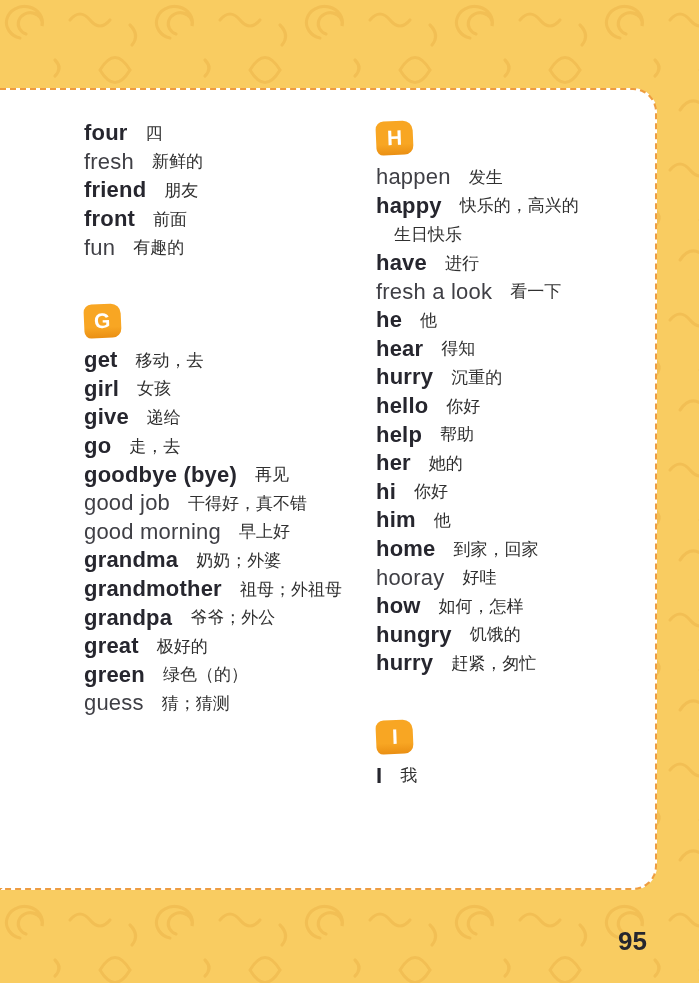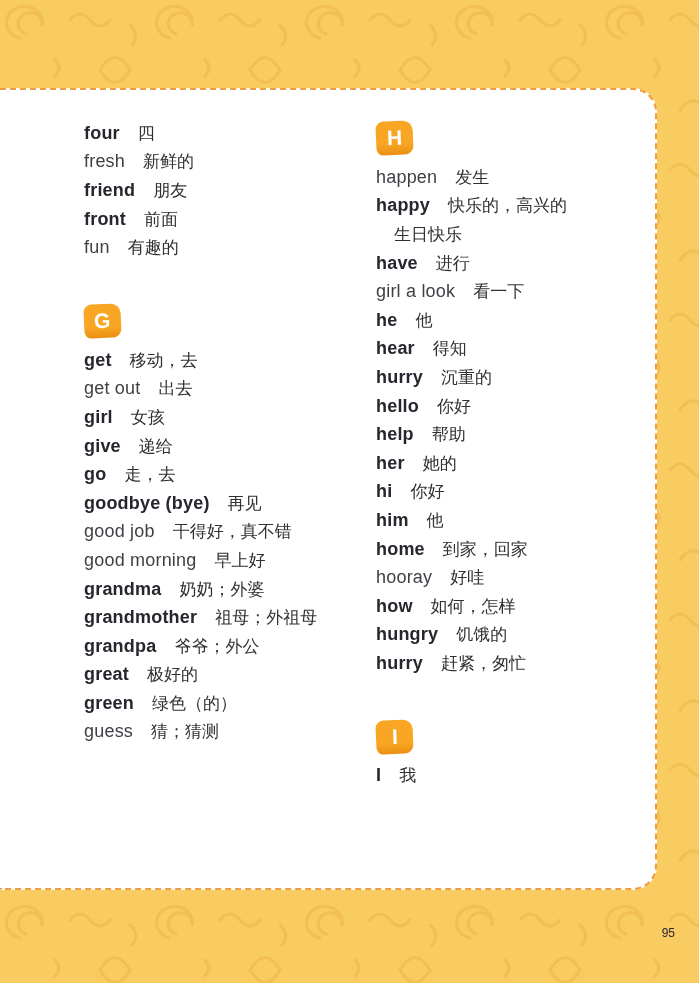--- a/index.html
+++ b/index.html
@@ -43,21 +43,21 @@
   }
   .col-left{left:84px;}
   .col-right{left:376px;}
   .entry{
     height:28.6px;
     display:flex;
     align-items:center;
     white-space:nowrap;
   }
   .word{
-    font-size:18px;
+    font-size:22px;
     font-weight:400;
     color:var(--word-reg);
     letter-spacing:0.2px;
   }
   .word.bold{
     font-weight:700;
     color:var(--word-bold);
   }
   .meaning{
     font-family:"DejaVu Serif","Liberation Serif",serif;
@@ -77,24 +77,24 @@
   }
   .section-badge:first-child{margin-top:2px;}
   .badge-letter{
     color:#ffffff;
     font-weight:700;
     font-size:21px;
     transform:rotate(0.5deg);
   }
   .page-number{
     position:absolute;
-    right:24px;
+    right:52px;
     top:926px;
-    font-size:12px;
-    font-weight:400;
+    font-size:26px;
+    font-weight:700;
     color:var(--pagenum);
     z-index:2;
   }
 </style>
 </head>
 <body>
 
 <div class="page">
 
   <svg class="bg-pattern" width="699" height="983" xmlns="http://www.w3.org/2000/svg">
@@ -147,24 +147,20 @@
 
   <div class="section-badge">
     <span class="badge-letter">G</span>
   </div>
 
   <div class="entry">
     <span class="word bold">get</span>
     <span class="meaning">移动，去</span>
   </div>
 
-  <div class="entry">
-    <span class="word">get out</span>
-    <span class="meaning">出去</span>
-  </div>
 
   <div class="entry">
     <span class="word bold">girl</span>
     <span class="meaning">女孩</span>
   </div>
 
   <div class="entry">
     <span class="word bold">give</span>
     <span class="meaning">递给</span>
   </div>
@@ -239,21 +235,21 @@
   <div class="entry">
     <span class="meaning">生日快乐</span>
   </div>
 
   <div class="entry">
     <span class="word bold">have</span>
     <span class="meaning">进行</span>
   </div>
 
   <div class="entry">
-    <span class="word">girl a look</span>
+    <span class="word">fresh a look</span>
     <span class="meaning">看一下</span>
   </div>
 
   <div class="entry">
     <span class="word bold">he</span>
     <span class="meaning">他</span>
   </div>
 
   <div class="entry">
     <span class="word bold">hear</span>

